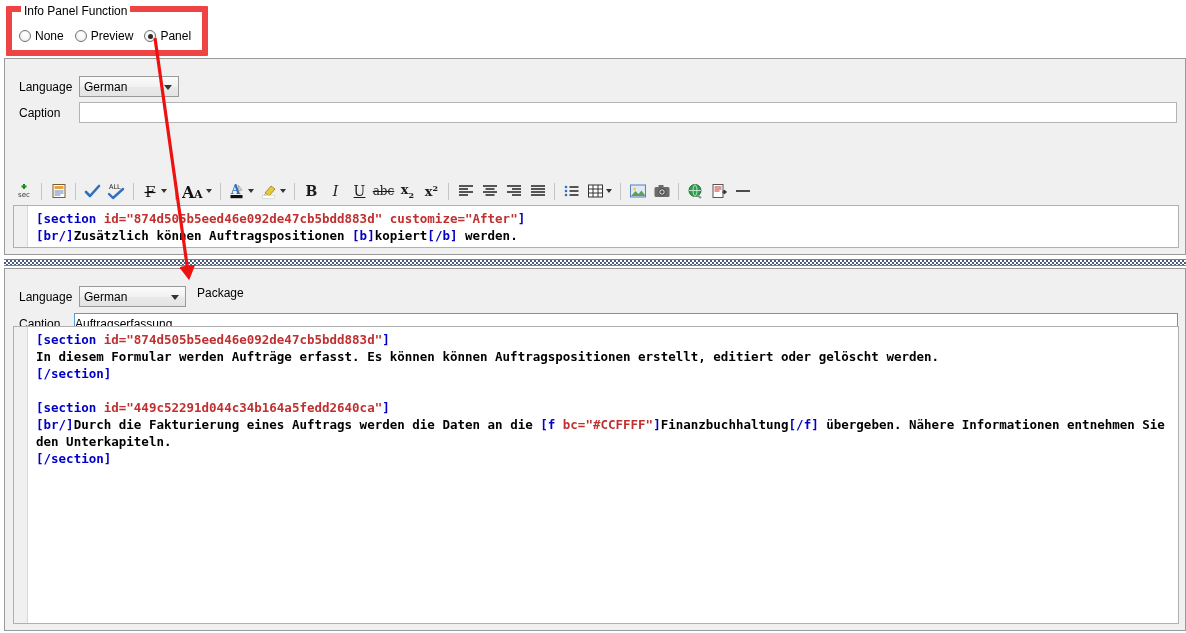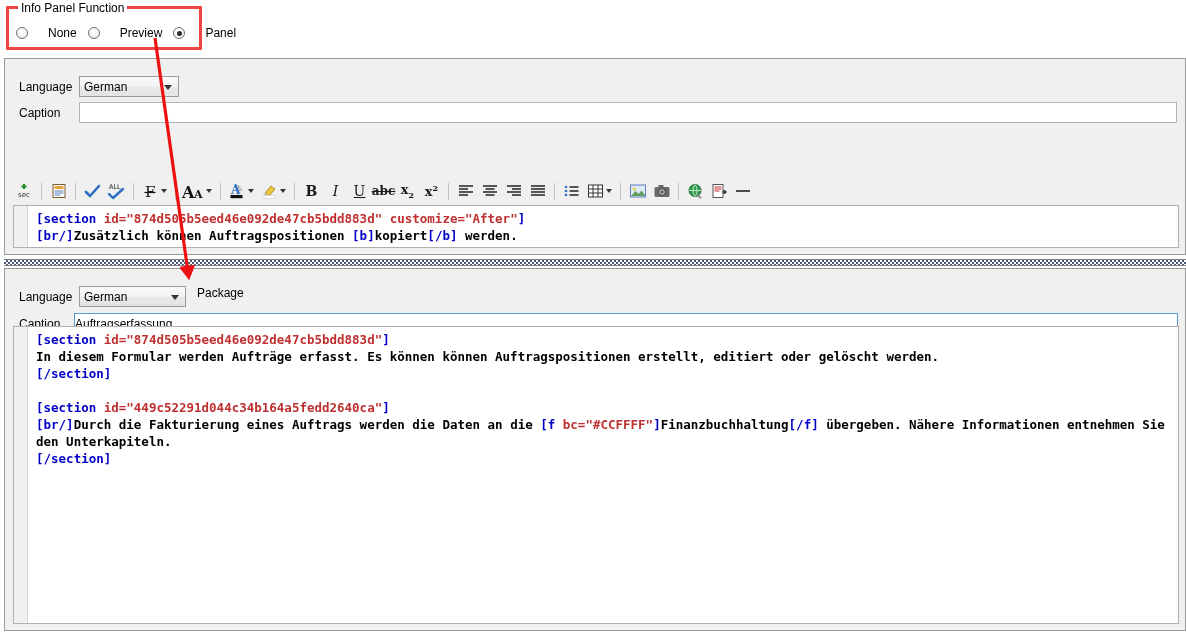--- a/index.html
+++ b/index.html
@@ -17,21 +17,21 @@
     color: #000000;
   }
 
   
   .groupbox {
     position: absolute;
     left: 6px;
     top: 6px;
     width: 190px;
     height: 38px;
-    border: 3px solid #ef4444;
+    border: 6px solid #ef4444;
     border-radius: 1px;
     background: transparent;
   }
   .groupbox-title {
     position: absolute;
     left: 9px;
     top: -8px;
     background: #ffffff;
     padding: 0 3px;
     font-size: 12px;
@@ -42,21 +42,21 @@
     position: absolute;
     left: 7px;
     top: 17px;
     display: flex;
     align-items: center;
     gap: 11px;
   }
   .radio-item {
     display: flex;
     align-items: center;
-    gap: 20px;
+    gap: 4px;
     white-space: nowrap;
   }
   .radio-dot {
     width: 12px;
     height: 12px;
     border-radius: 50%;
     border: 1px solid #707070;
     background: radial-gradient(circle at 50% 35%, #ffffff 0%, #f2f2f2 70%, #e6e6e6 100%);
     box-sizing: border-box;
     position: relative;
@@ -342,21 +342,21 @@
     <div class="tb-btn">
         <span class="tb-txt" style="font-family:'DejaVu Serif',serif;font-weight:bold;font-size:14px;">B</span>
       </div>
     <div class="tb-btn">
         <span class="tb-txt" style="font-family:'DejaVu Serif',serif;font-style:italic;font-size:14px;">I</span>
       </div>
     <div class="tb-btn">
         <span class="tb-txt" style="font-family:'DejaVu Serif',serif;font-size:14px;text-decoration:underline;">U</span>
       </div>
     <div class="tb-btn">
-        <span class="tb-txt" style="font-family:'DejaVu Serif',serif;font-weight:bold;font-size:12px;text-decoration:line-through;">abc</span>
+        <span class="tb-txt" style="font-family:'DejaVu Serif',serif;font-weight:normal;font-size:12px;text-decoration:line-through;">abc</span>
       </div>
     <div class="tb-btn">
         <span class="tb-txt" style="font-family:'DejaVu Serif',serif;font-weight:bold;font-size:13px;">x<sub style="font-size:8px">2</sub></span>
       </div>
     <div class="tb-btn">
         <span class="tb-txt" style="font-family:'DejaVu Serif',serif;font-weight:bold;font-size:13px;">x<sup style="font-size:8px">2</sup></span>
       </div>
     <div class="tb-sep"></div>
     <div class="tb-btn">
       <svg width="16" height="14" viewBox="0 0 16 14">

